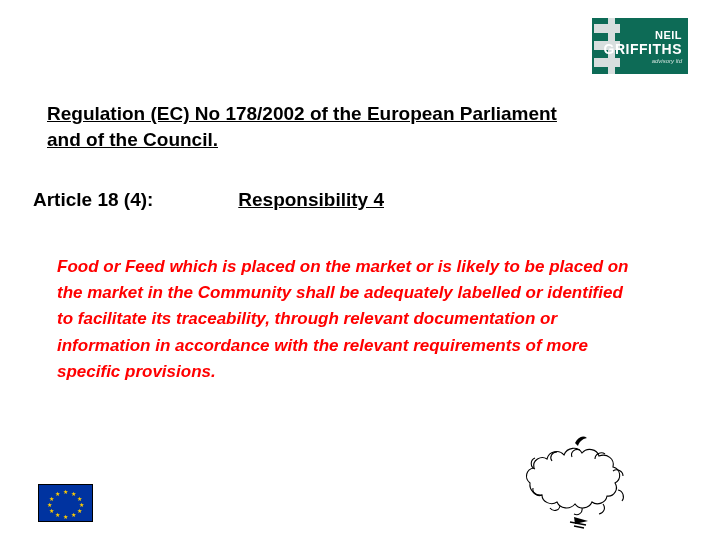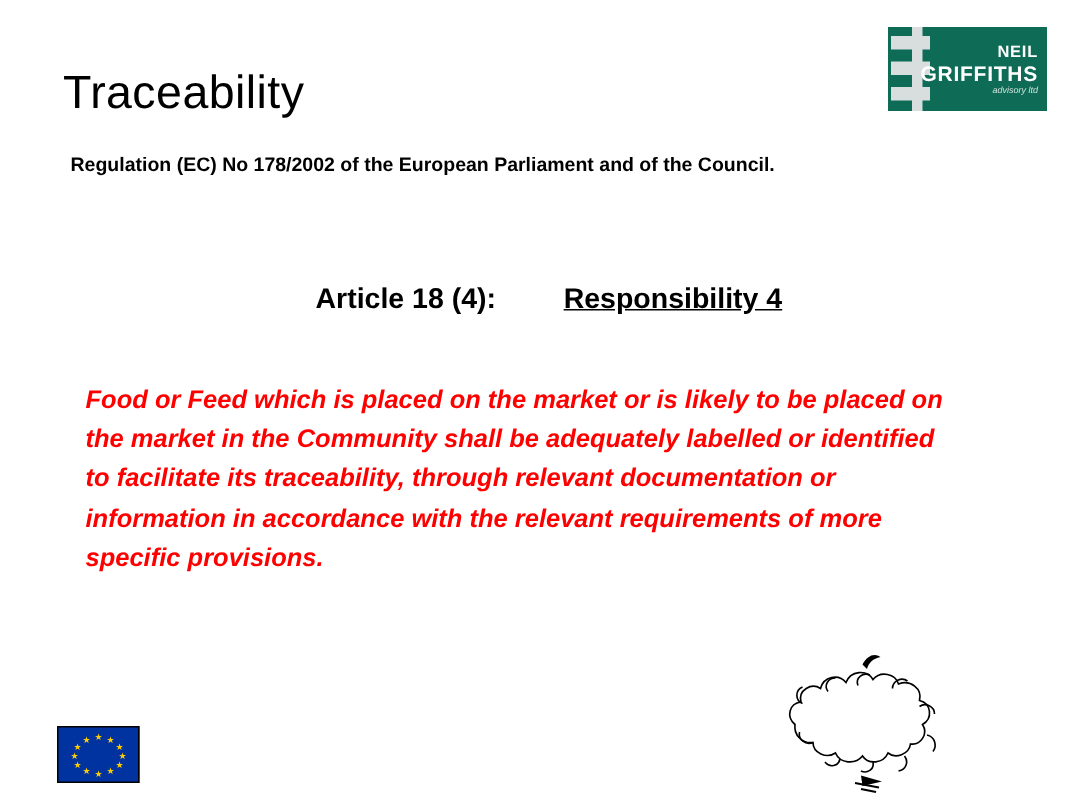--- a/index.html
+++ b/index.html
@@ -17,21 +17,21 @@
     position: relative;
     width: 720px;
     height: 540px;
     background: #ffffff;
   }
   
   .logo {
     position: absolute;
     top: 18px;
     left: 592px;
-    width: 106px;
+    width: 96px;
     height: 56px;
     background: #0d6b56;
     overflow: hidden;
   }
   .logo-bars {
     position: absolute;
     left: 0;
     top: 0;
     width: 30px;
     height: 56px;
@@ -88,34 +88,34 @@
     color: #000000;
     font-weight: normal;
     letter-spacing: 0.3px;
   }
   
   .regulation {
     position: absolute;
     left: 47px;
     top: 101px;
     width: 540px;
-    font-size: 13px;
+    font-size: 19px;
     font-weight: bold;
     color: #000000;
     line-height: 1.38;
+    text-decoration: underline;
   }
   .article-row {
     position: absolute;
-    left: 46px;
+    left: 33px;
     top: 189px;
     width: 600px;
     font-size: 19px;
     font-weight: bold;
     color: #000000;
-    text-align: center;
   }
   .article-label {
     display: inline-block;
     width: 200px;
   }
   .responsibility {
     display: inline-block;
     text-decoration: underline;
   }
   .quote {
@@ -166,21 +166,20 @@
       <i class="b2"></i>
       <i class="b3"></i>
     </div>
     <div class="logo-text">
       <div class="logo-name1">NEIL</div>
       <div class="logo-name2">GRIFFITHS</div>
       <div class="logo-sub">advisory ltd</div>
     </div>
   </div>
 
-  <div class="slide-title">Traceability</div>
 
   <div class="regulation">Regulation (EC) No 178/2002 of the European Parliament and of the Council.</div>
 
   <div class="article-row">
     <span class="article-label">Article 18 (4):</span>
     <span class="responsibility">Responsibility 4</span>
   </div>
 
   <div class="quote">Food or Feed which is placed on the market or is likely to be placed on the market in the Community shall be adequately labelled or identified to facilitate its traceability, through relevant documentation or information in accordance with the relevant requirements of more specific provisions.</div>
 

